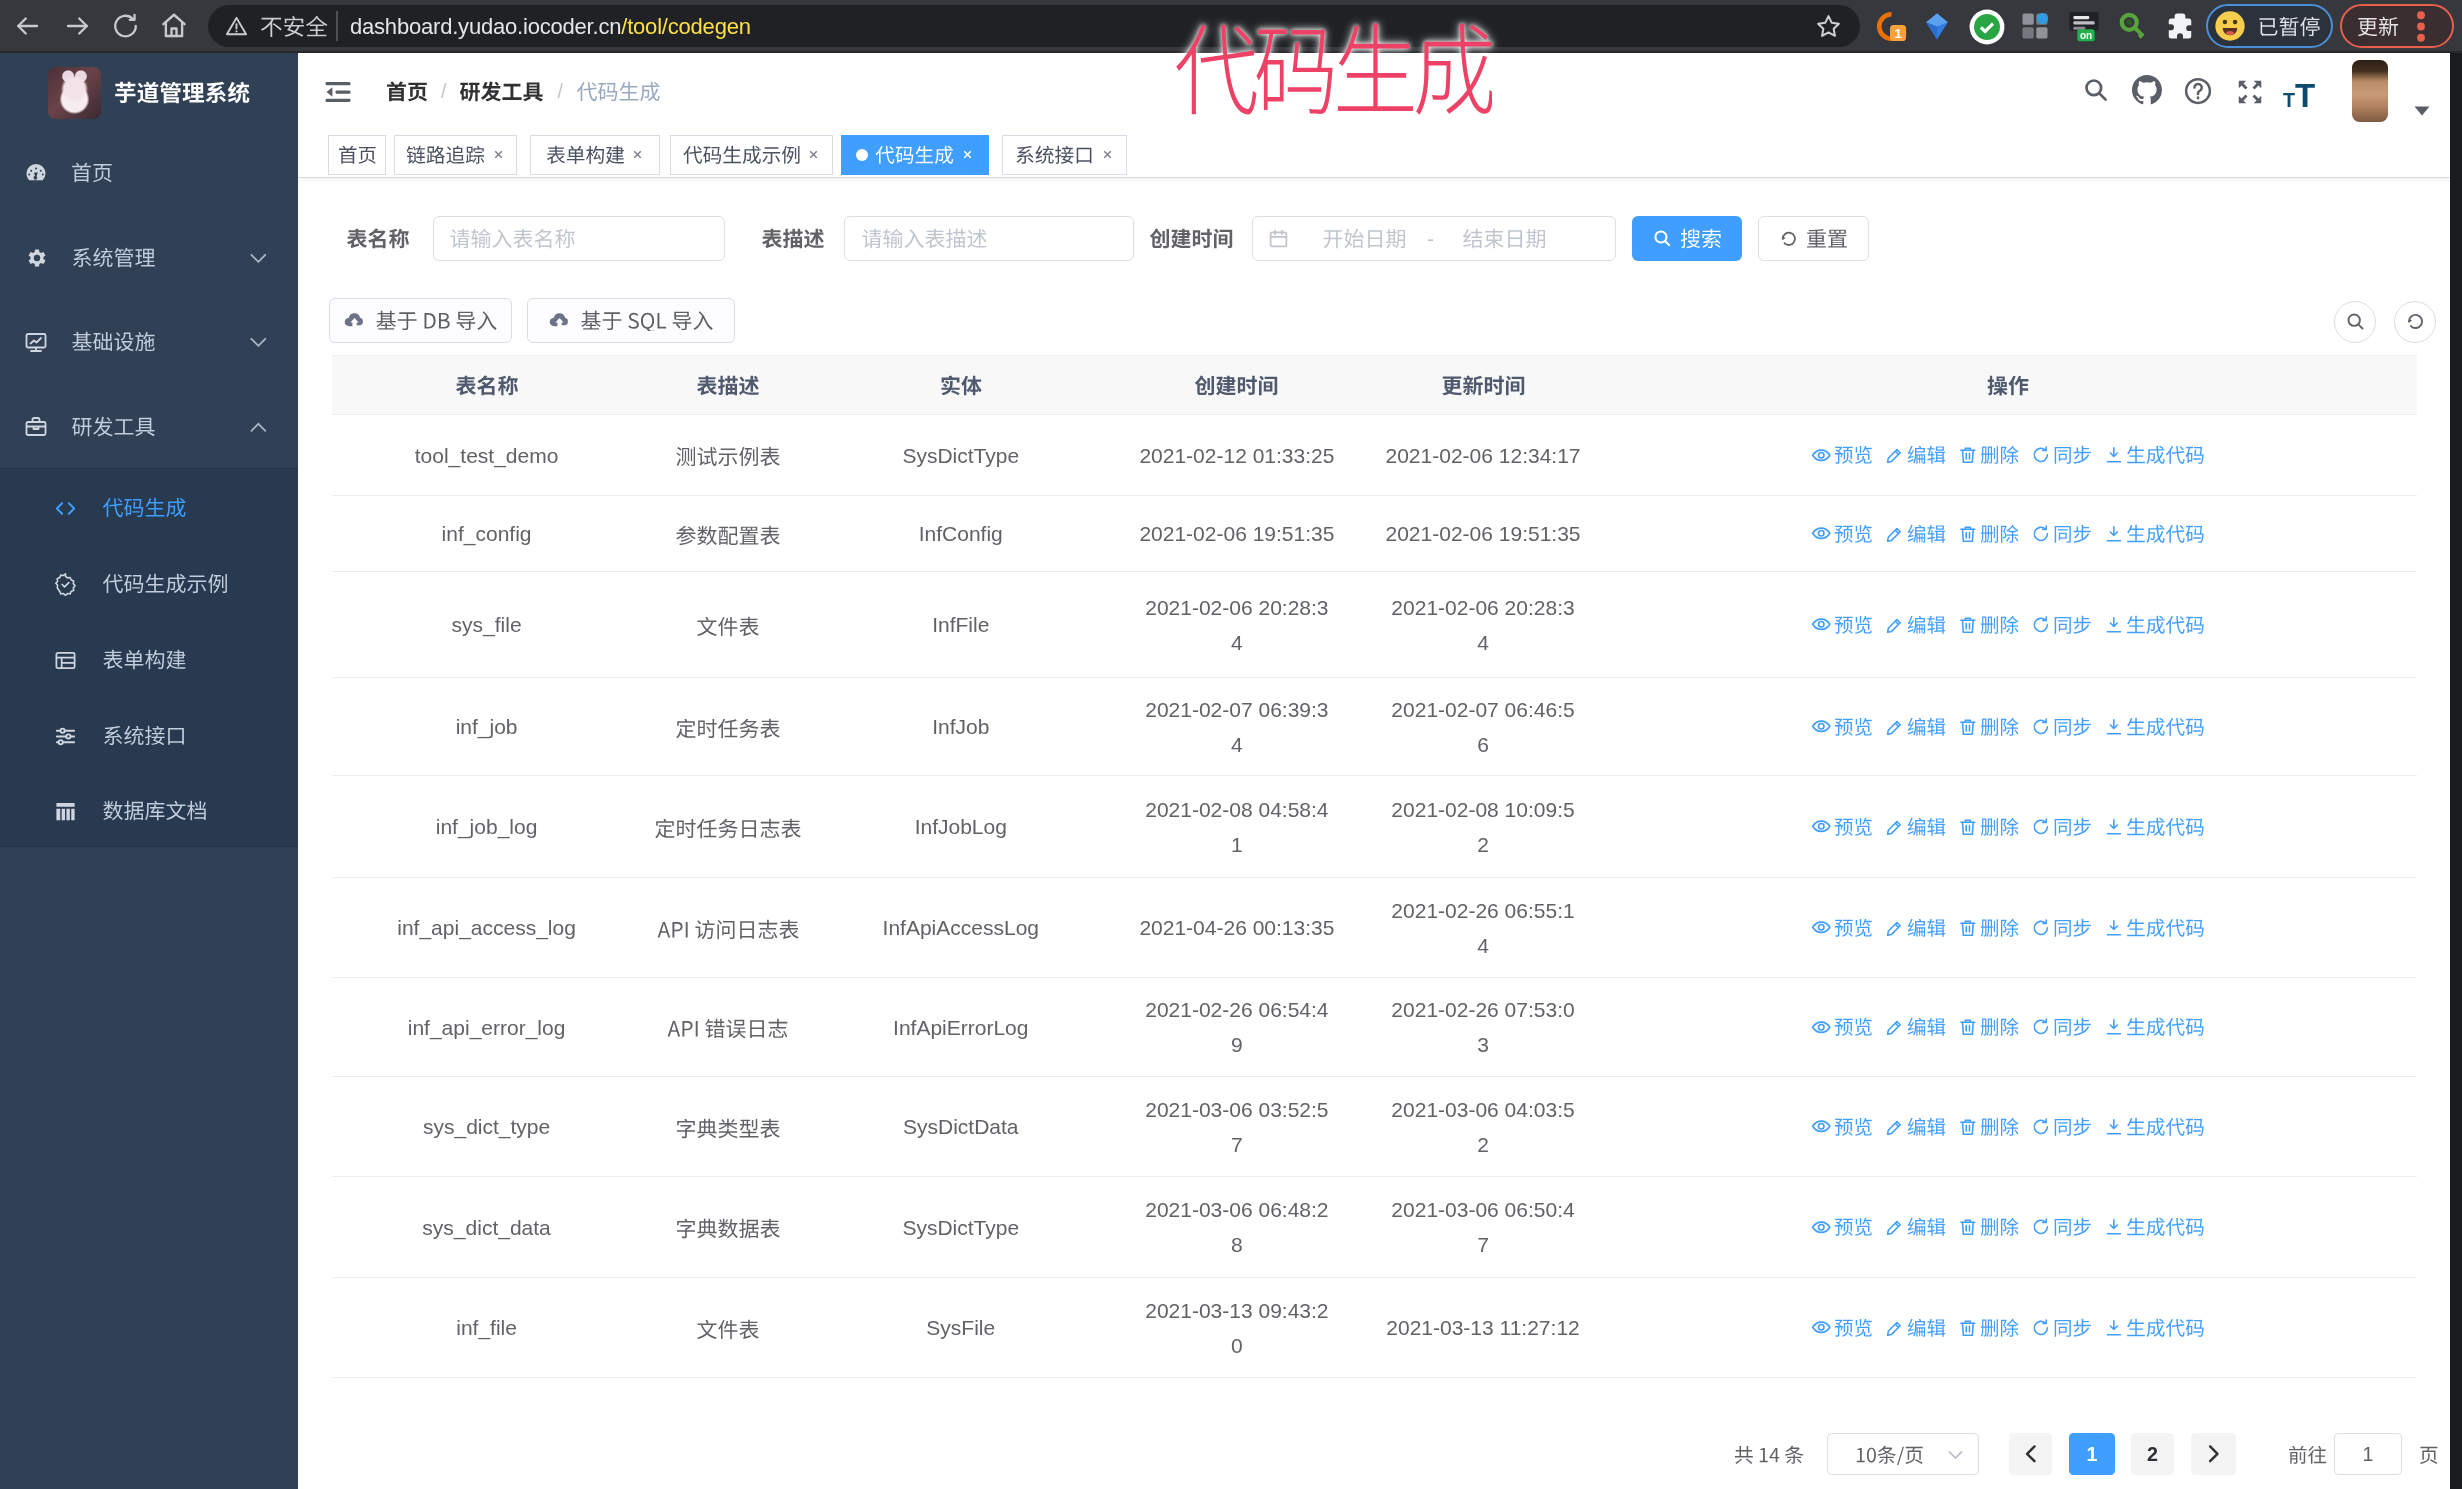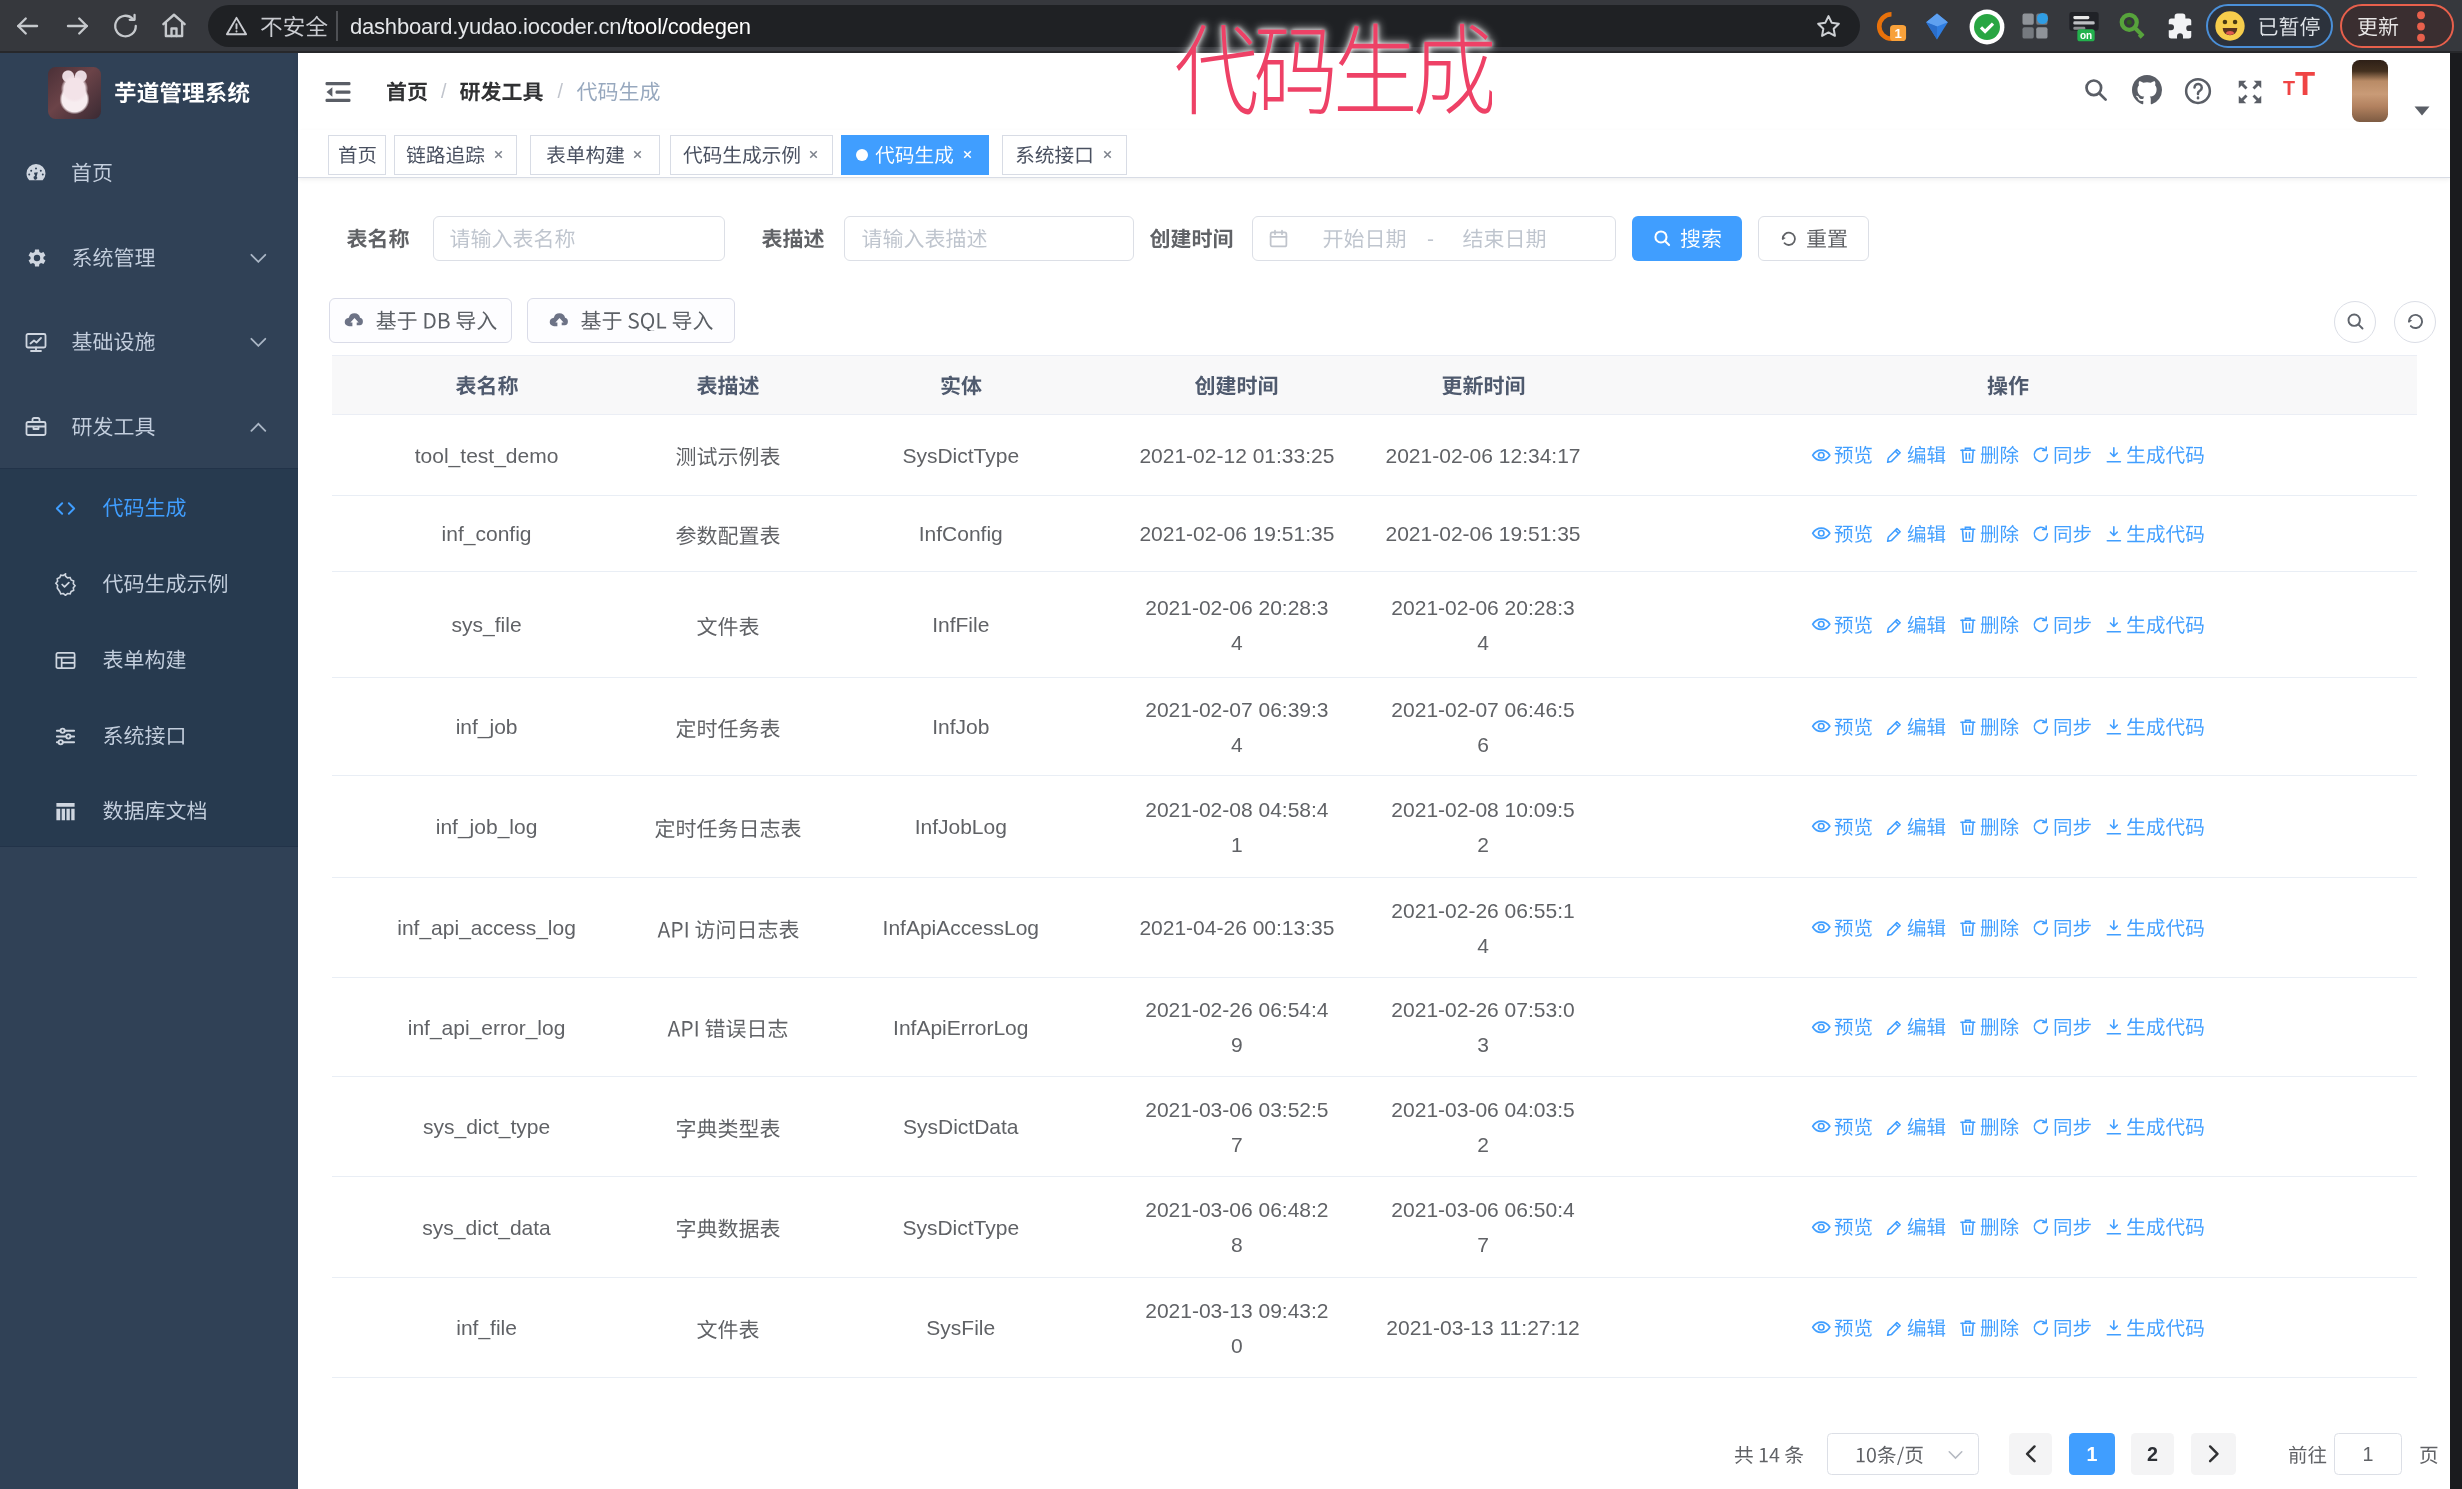--- a/index.html
+++ b/index.html
@@ -110,21 +110,21 @@
   <div id="pill"></div>
   <svg class="abs" style="left:225px;top:15px" width="23" height="23" viewBox="0 0 24 24" fill="none" stroke="#c9cbd0" stroke-width="2" stroke-linecap="round" stroke-linejoin="round">
       <path d="M12 3L2 20h20L12 3z"></path>
       <path d="M12 9.5v4.5"></path>
       <path d="M12 16.8v.4"></path>
     </svg>
   <div class="abs" style="left:260px;top:15px;color:#c9cbd0"><svg class="zh" viewBox="0 -880 3000 1000" style="width:68px;height:23px">
         <use href="#bu"></use>
       </svg></div>
   <div class="abs" style="left:336px;top:11.4px;width:1.5px;height:30px;background:#4e5054"></div>
-  <div class="abs" style="left:350px;top:14.4px;font-size:22px;color:#e4e6e9;letter-spacing:-0.2px">dashboard.yudao.iocoder.cn<span style="color:#ffffff">/tool/codegen</span></div>
+  <div class="abs" style="left:350px;top:14.4px;font-size:22px;color:#e4e6e9;letter-spacing:-0.2px">dashboard.yudao.iocoder.cn<span style="color:#fde047">/tool/codegen</span></div>
   <svg class="abs" style="left:1815px;top:13px" width="27" height="27" viewBox="0 0 24 24" fill="none" stroke="#cdd0d4" stroke-width="1.8" stroke-linejoin="round">
       <path d="M12 2.8l2.8 5.8 6.4.9-4.6 4.5 1.1 6.3L12 17.3l-5.7 3 1.1-6.3L2.8 9.5l6.4-.9L12 2.8z"></path>
     </svg>
 
   <svg class="abs" style="left:1874px;top:9px" width="35" height="35" viewBox="0 0 24 24">
       <path d="M12 2a10 10 0 1 0 10 10h-3.2A6.8 6.8 0 1 1 12 5.2V2z" fill="#e8710a"></path>
       <rect x="11" y="11" width="11" height="11" rx="2.5" fill="#f8a13a"></rect>
       <text x="16.5" y="19.8" font-size="9" font-weight="bold" fill="#fff" text-anchor="middle" font-family="Liberation Sans">1</text>
     </svg>
   <svg class="abs" style="left:1924px;top:12px" width="26" height="29" viewBox="0 0 24 26">
@@ -319,21 +319,21 @@
       <path d="M8 0C3.58 0 0 3.58 0 8c0 3.54 2.29 6.53 5.47 7.59.4.07.55-.17.55-.38 0-.19-.01-.82-.01-1.49-2.01.37-2.53-.49-2.69-.94-.09-.23-.48-.94-.82-1.13-.28-.15-.68-.52-.01-.53.63-.01 1.08.58 1.23.82.72 1.21 1.87.87 2.33.66.07-.52.28-.87.51-1.07-1.78-.2-3.64-.89-3.64-3.95 0-.87.31-1.59.82-2.15-.08-.2-.36-1.02.08-2.12 0 0 .67-.21 2.2.82.64-.18 1.32-.27 2-.27s1.36.09 2 .27c1.53-1.04 2.2-.82 2.2-.82.44 1.1.16 1.92.08 2.12.51.56.82 1.27.82 2.15 0 3.07-1.87 3.75-3.65 3.95.29.25.54.73.54 1.48 0 1.07-.01 1.93-.01 2.2 0 .21.15.46.55.38A8.01 8.01 0 0 0 16 8c0-4.42-3.58-8-8-8z"></path>
     </svg>
   <svg class="abs" style="left:1885px;top:23px" width="30" height="30" viewBox="0 0 24 24" fill="none" stroke="#5a5e66" stroke-width="2">
       <circle cx="12" cy="12" r="9.5"></circle>
       <path d="M9.2 9.2a2.9 2.9 0 1 1 4.3 2.6c-.9.5-1.5 1-1.5 2v.5" stroke-linecap="round"></path>
       <path d="M12 17.2v.5" stroke-linecap="round"></path>
     </svg>
   <svg class="abs" style="left:1937px;top:23.5px" width="30" height="30" viewBox="0 0 24 24" fill="#5a5e66">
       <path d="M3 3h6L6.8 5.2l3.2 3.2-1.6 1.6L5.2 6.8 3 9zM21 3v6l-2.2-2.2-3.2 3.2-1.6-1.6 3.2-3.2L15 3zM3 21v-6l2.2 2.2 3.2-3.2 1.6 1.6-3.2 3.2L9 21zM21 21h-6l2.2-2.2-3.2-3.2 1.6-1.6 3.2 3.2L21 15z"></path>
     </svg>
-  <div class="abs" style="left:1985px;top:12px;color:#ef4444;font-weight:bold"><span style="font-size:19.7px">T</span><span style="font-size:33px">T</span></div>
+  <div class="abs" style="left:1985px;top:24px;color:#0c4a6e;font-weight:bold"><span style="font-size:19.7px">T</span><span style="font-size:33px">T</span></div>
   <div class="abs" style="left:2054px;top:6.8px;width:36px;height:62px;border-radius:7.6px;background:
      linear-gradient(180deg,#2e2017 0%,#43301f 18%,#b98b66 34%,#c99b77 55%,#b2815f 75%,#7d5b42 100%)"></div>
   <svg class="abs" style="left:2115px;top:52px" width="18" height="12" viewBox="0 0 12 8" fill="#5a5e66">
       <path d="M1 1h10L6 7z"></path>
     </svg>
 </div>
 
 <div id="tags">
   <div class="tab" style="left:30px;width:58px">
       <svg class="zh" viewBox="0 -880 2000 1000" style="width:39px;height:19.7px">

